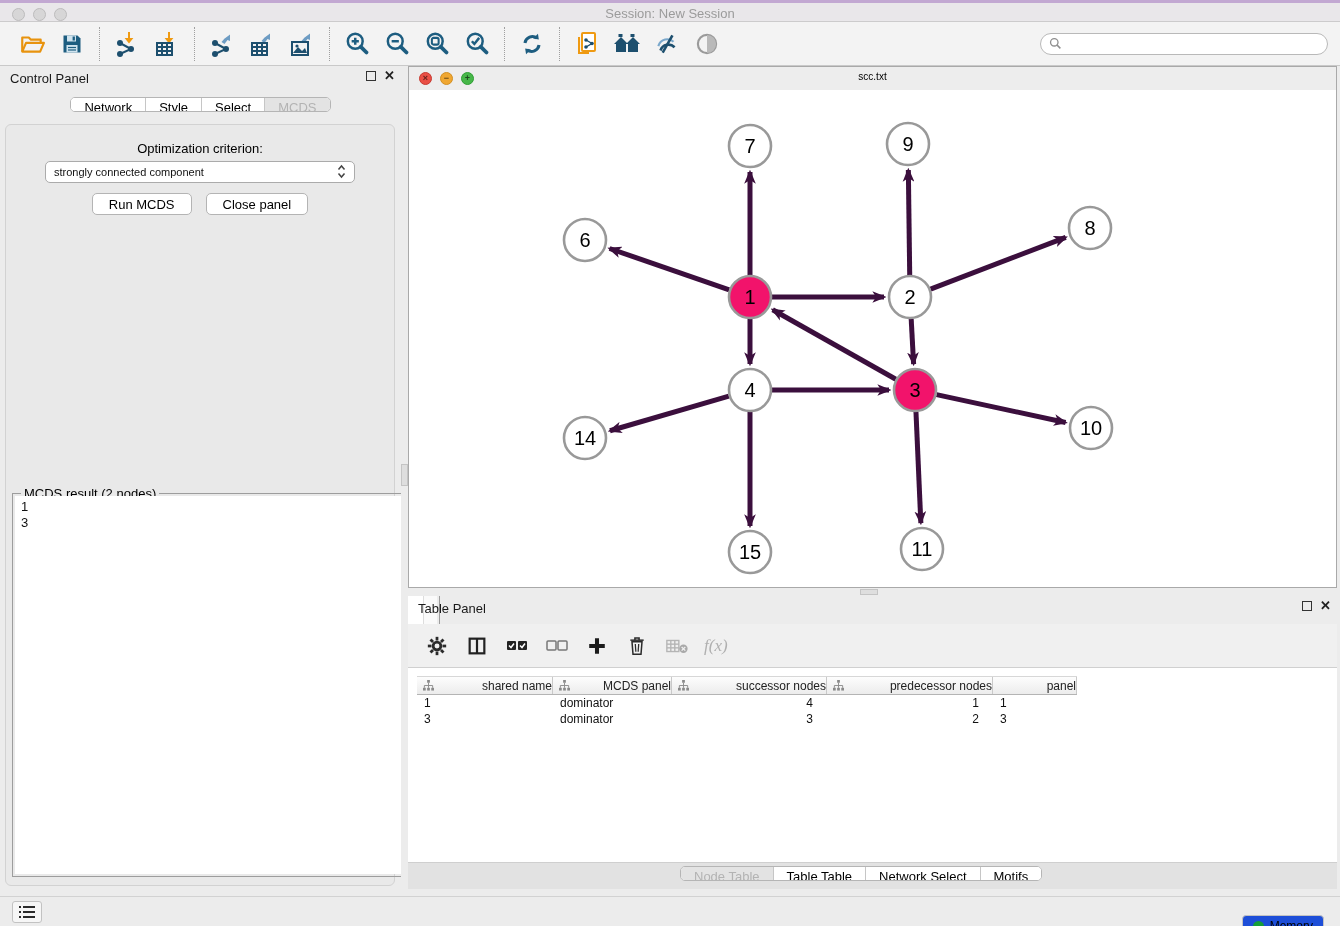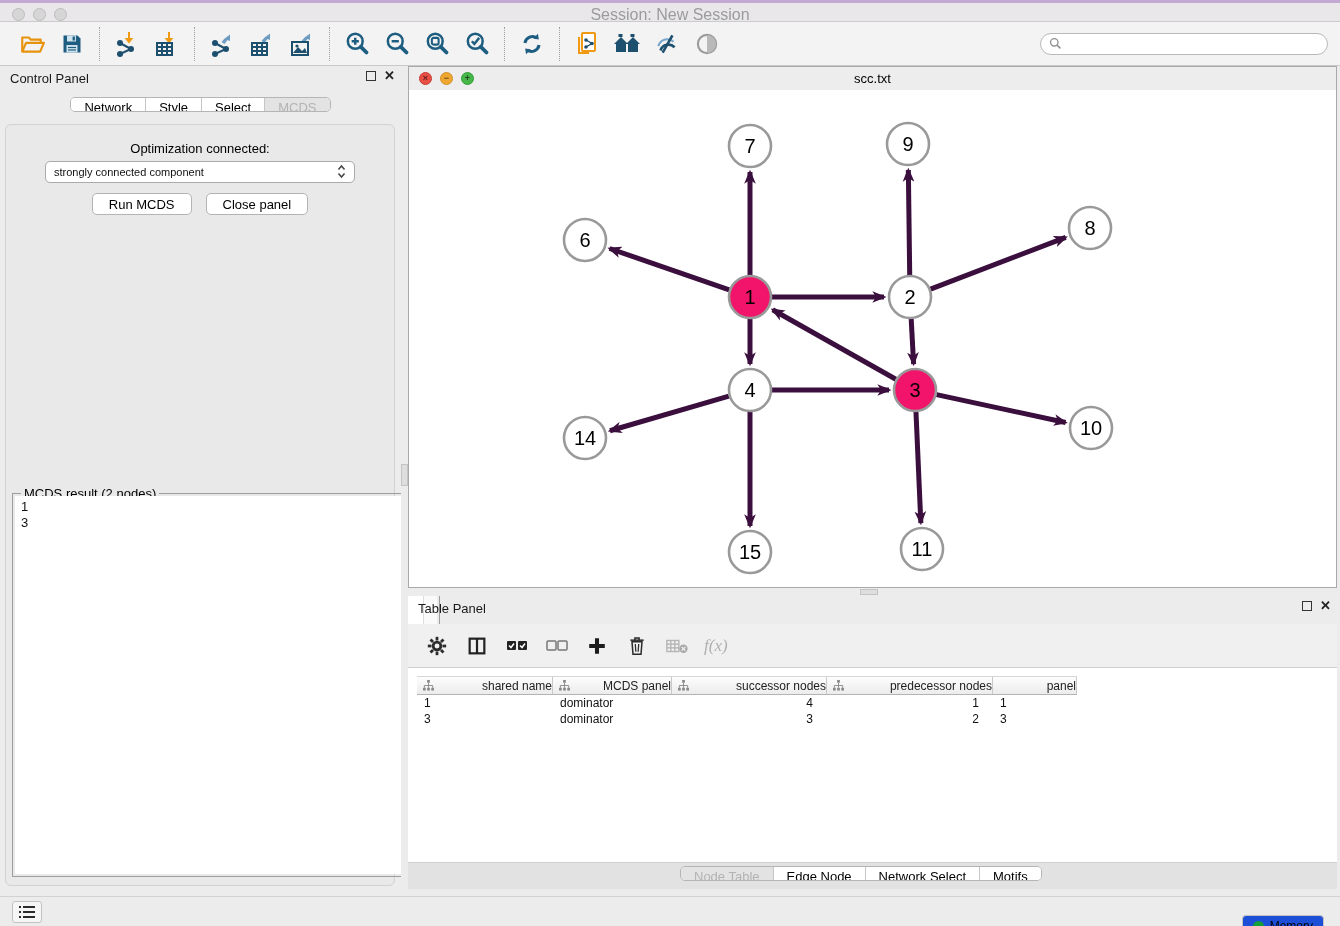--- a/index.html
+++ b/index.html
@@ -3,21 +3,21 @@
 <meta charset="utf-8">
 <style>
   html,body{margin:0;padding:0;}
   body{width:1340px;height:926px;position:relative;overflow:hidden;
        font-family:"Liberation Sans",sans-serif;background:#ececec;color:#111;}
   
   .titlebar{position:absolute;left:0;top:0;width:100%;height:22px;background:#e9e7ea;
             border-top:3px solid #c2a8d2;border-bottom:1px solid #cccbcc;box-sizing:border-box;}
   .traffic{position:absolute;left:12px;top:5px;display:flex;gap:8px;}
   .traffic span{width:13px;height:13px;border-radius:50%;background:#d7d6d7;border:1px solid #bdbcbd;box-sizing:border-box;}
-  .win-title{position:absolute;left:0;right:0;top:3px;text-align:center;font-size:16px;color:#9b9b9b;}
+  .win-title{position:absolute;left:0;right:0;top:3px;text-align:center;font-size:13px;color:#9b9b9b;}
   
   .toolbar{position:absolute;left:0;top:22px;width:100%;height:44px;background:#f3f3f3;
            border-bottom:1px solid #c9c9c9;display:flex;align-items:center;box-sizing:border-box;}
   .tb-btn{width:40px;height:36px;border:none;background:transparent;display:flex;align-items:center;justify-content:center;padding:0;}
   .tb-sep{width:0;height:34px;border-left:1px dotted #9f9f9f;margin:0 7px;}
   .searchbox{margin-left:auto;margin-right:12px;width:288px;height:22px;background:#fff;border:1px solid #b9b9b9;
              border-radius:12px;display:flex;align-items:center;padding:0 8px;box-sizing:border-box;}
   .searchbox input{border:none;outline:none;flex:1;font-size:12px;background:transparent;margin-left:5px;}
   
   .control-panel{position:absolute;left:0;top:66px;width:401px;height:824px;}
@@ -49,21 +49,21 @@
   .opt-select .chev{margin-left:auto;font-size:9px;line-height:7px;color:#444;text-align:center;}
   .cp-buttons{position:absolute;left:0;right:0;top:68px;display:flex;justify-content:center;gap:14px;}
   .mac-btn{background:#fff;border:1px solid #b4b4b4;border-radius:5px;height:22px;font-size:13px;padding:0 16px;color:#000;}
   .result-group{position:absolute;left:6px;top:368px;width:428px;height:384px;border:1px solid #9d9d9d;box-sizing:border-box;}
   .result-legend{position:absolute;left:8px;top:-8px;background:#e9e9e9;padding:0 3px;font-size:13px;color:#000;}
   .result-list{position:absolute;left:2px;top:2px;right:15px;bottom:2px;background:#fff;font-size:13px;padding:3px 0 0 6px;overflow:hidden;}
   .result-list div{line-height:16px;}
   .result-scroll{position:absolute;top:2px;right:2px;bottom:2px;width:13px;background:#fafafa;border-left:1px solid #ddd;}
   
   .nf-titlebar{position:absolute;left:0;top:0;right:0;height:23px;background:#ededed;border-bottom:1px solid #bdbdbd;}
-  .nf-title{position:absolute;left:0;right:0;top:4px;text-align:center;font-size:13px;color:#000;}
+  .nf-title{position:absolute;left:0;right:0;top:4px;text-align:center;font-size:10px;color:#000;}
   .nf-traffic{position:absolute;left:10px;top:5px;display:flex;gap:8px;}
   .nf-traffic button{width:13px;height:13px;border-radius:50%;padding:0;font-size:9px;font-weight:bold;
                      line-height:11px;text-align:center;color:rgba(0,0,0,.6);box-sizing:border-box;}
   .tl-red{background:#ea4f45;border:1px solid #c63a31;}
   .tl-yellow{background:#f0a731;border:1px solid #d28f23;}
   .tl-green{background:#47b749;border:1px solid #2f9e34;}
   .nf-canvas{position:absolute;left:0;top:23px;right:0;bottom:0;background:#fff;}
   .nf-canvas svg{display:block;}
   
   .tp-toolbar{position:absolute;left:0;top:28px;width:100%;height:43px;background:#f0f0f0;display:flex;align-items:center;padding-left:16px;box-sizing:border-box;gap:14px;}
@@ -266,21 +266,21 @@
   </div>
   <div class="cp-tabs">
     <div class="seg">
       <button>Network</button>
       <button>Style</button>
       <button>Select</button>
       <button class="active">MCDS</button>
     </div>
   </div>
   <div class="cp-box">
-    <div class="opt-label">Optimization connected:</div>
+    <div class="opt-label">Optimization criterion:</div>
     <div class="opt-select">
       <span>strongly connected component</span>
       <span class="chev">
         <svg width="9" height="15" viewBox="0 0 9 15">
             <path d="M1.5 5.5L4.5 2l3 3.5M1.5 9.5l3 3.5 3-3.5" fill="none" stroke="#444" stroke-width="1.5"></path>
           </svg>
       </span>
     </div>
     <div class="cp-buttons">
       <button class="mac-btn">Run MCDS</button>
@@ -528,21 +528,21 @@
         <div class="cell">dominator</div>
         <div class="cell num">3</div>
         <div class="cell num">2</div>
         <div class="cell">3</div>
       </div>
     </div>
   <div class="tp-bottom">
     <div class="tp-tabs">
       <div class="seg">
         <button class="active">Node Table</button>
-        <button>Edge Node</button>
+        <button>Table Table</button>
         <button>Network Select</button>
         <button>Motifs</button>
       </div>
     </div>
   </div>
 </div>
 
 <div class="statusbar">
   <button class="status-left-btn">
     <svg width="16" height="14" viewBox="0 0 16 14">

